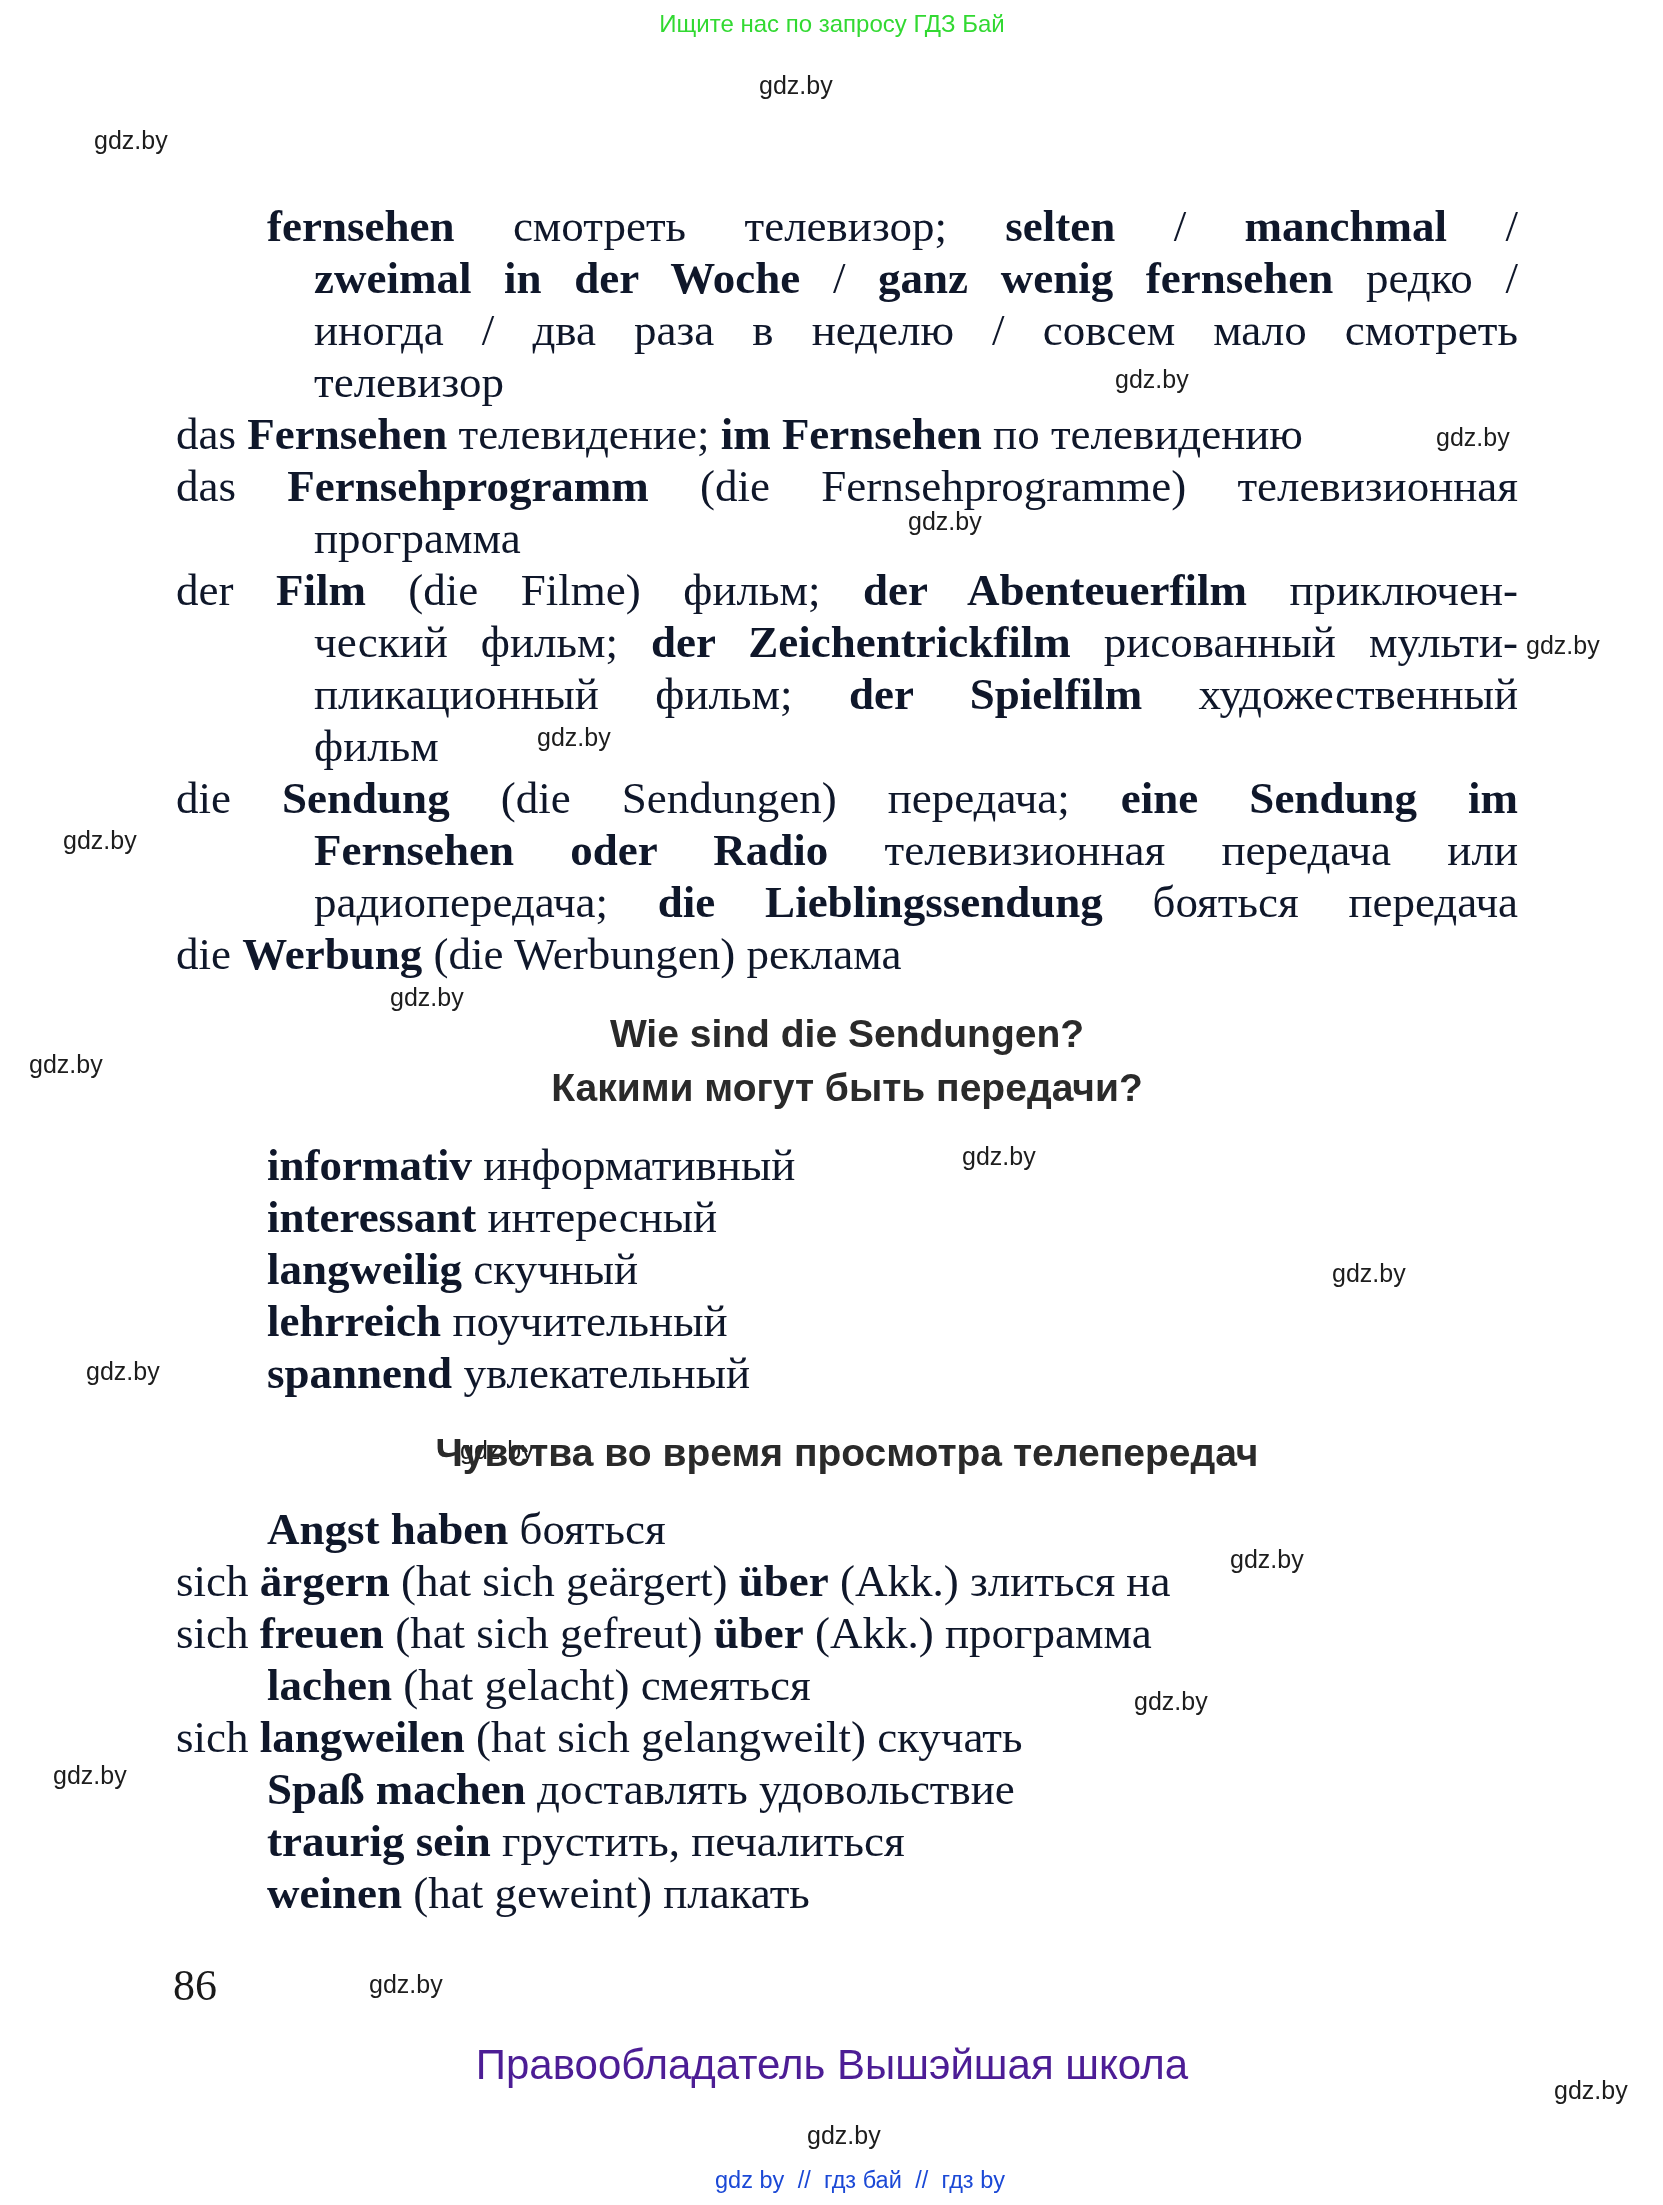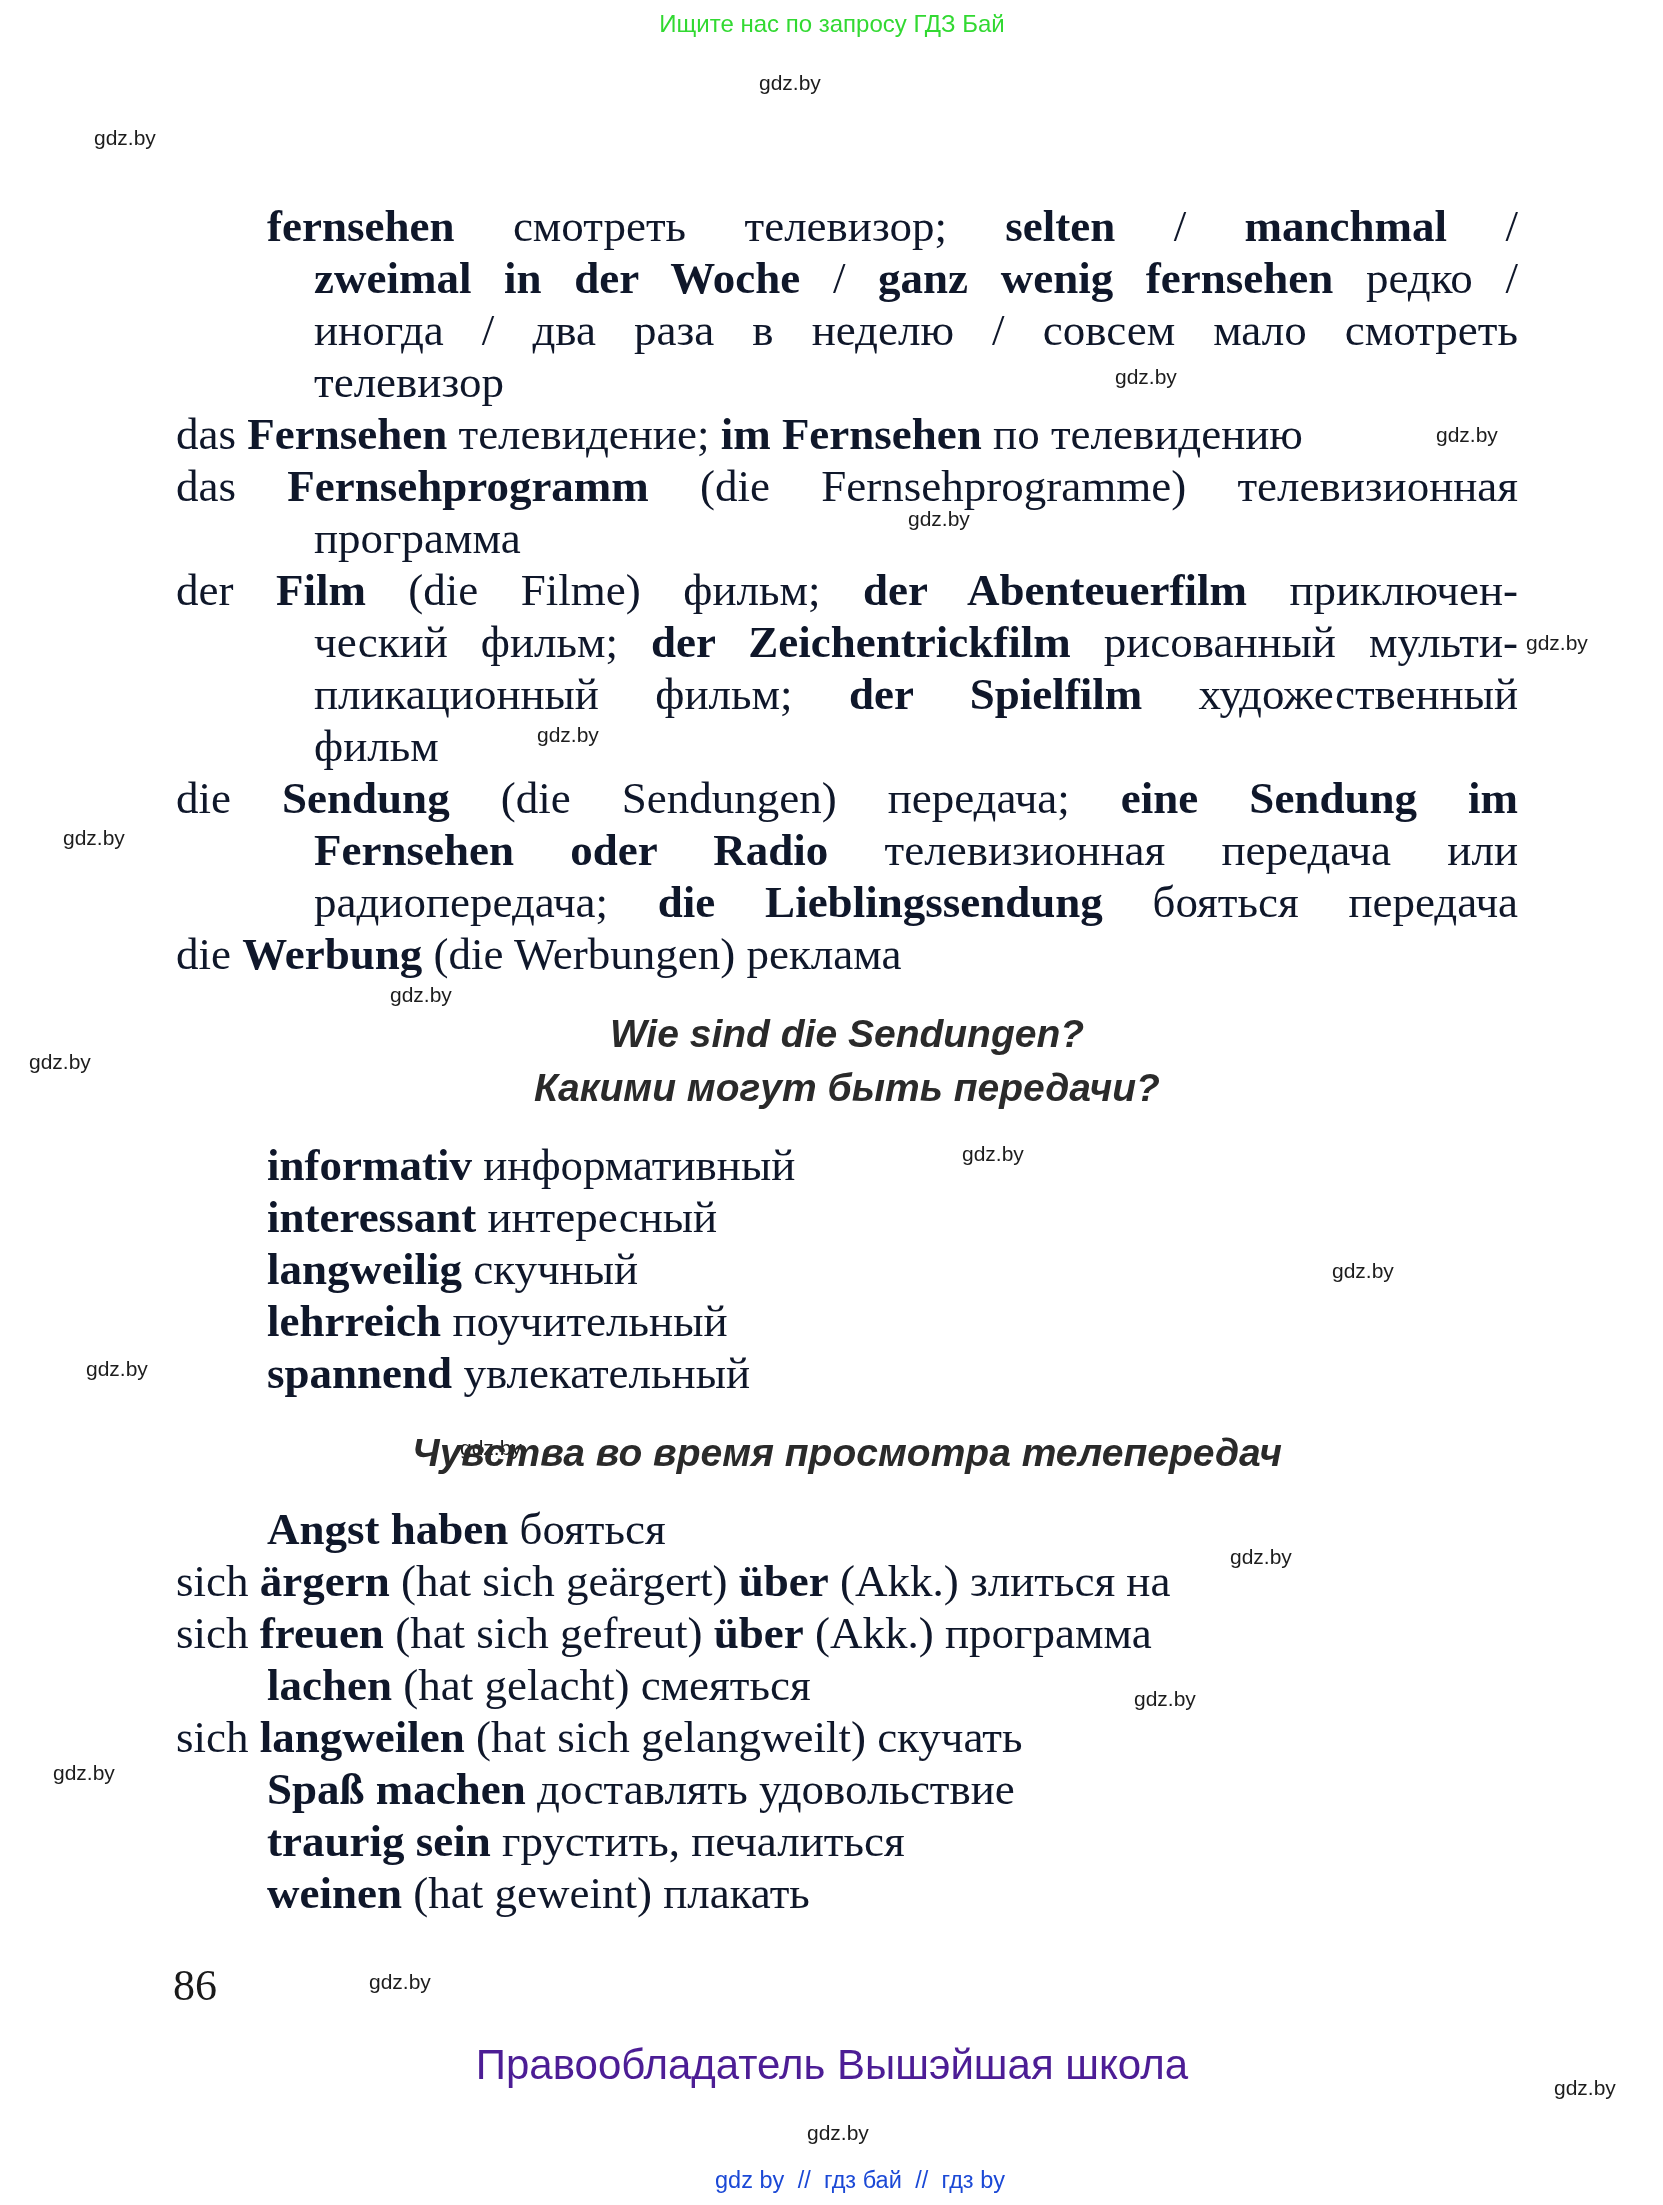--- a/index.html
+++ b/index.html
@@ -19,21 +19,21 @@
     position:absolute; top:10px; left:0; width:100%;
     text-align:center;
     font-family:"Liberation Sans","DejaVu Sans",sans-serif;
     font-size:24px; font-weight:400;
     color:#32d932;
   }
   
   .wm {
     position:absolute;
     font-family:"Liberation Sans","DejaVu Sans",sans-serif;
-    font-size:21px; color:#1d1d1d;
+    font-size:25px; color:#1d1d1d;
     white-space:nowrap;
   }
   
   .content {
     position:absolute; left:176px; top:200px; width:1342px;
   }
   .tline {
     font-size:45px;
     line-height:52px;
     color:#0f172a;
@@ -44,21 +44,20 @@
   .hang-word   { padding-left:91px; }
   .cont        { padding-left:138px; }
   .vhead {
     font-family:"Liberation Sans","DejaVu Sans",sans-serif;
     font-weight:700;
     font-size:39px;
     line-height:54px;
     text-align:center;
     color:#2a2a2a;
     margin:27px 0 23.5px 0;
-    font-style:italic;
   }
   
   .pagenum {
     position:absolute; left:173px; top:1960px;
     font-size:44px; font-weight:400; color:#1a1a1a;
     font-family:"Liberation Serif","DejaVu Serif",serif;
   }
   .copyright {
     position:absolute; top:2041px; left:0; width:100%;
     text-align:center;

